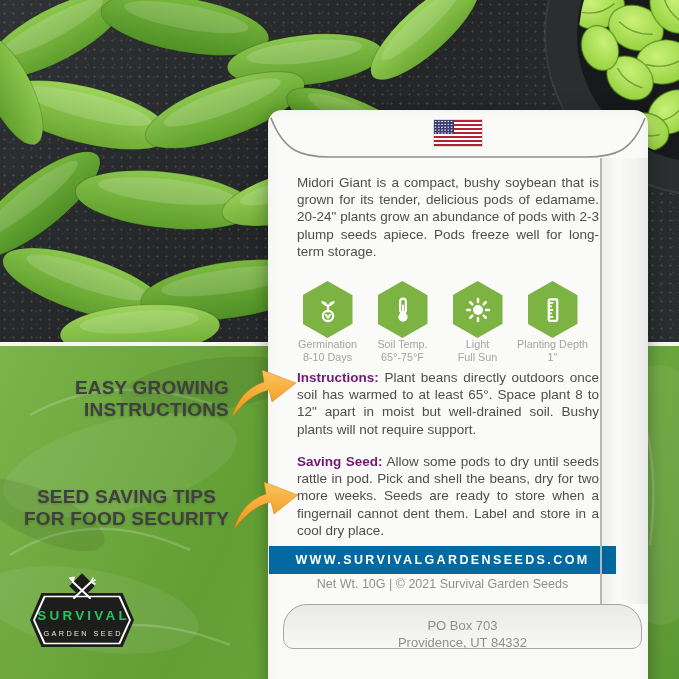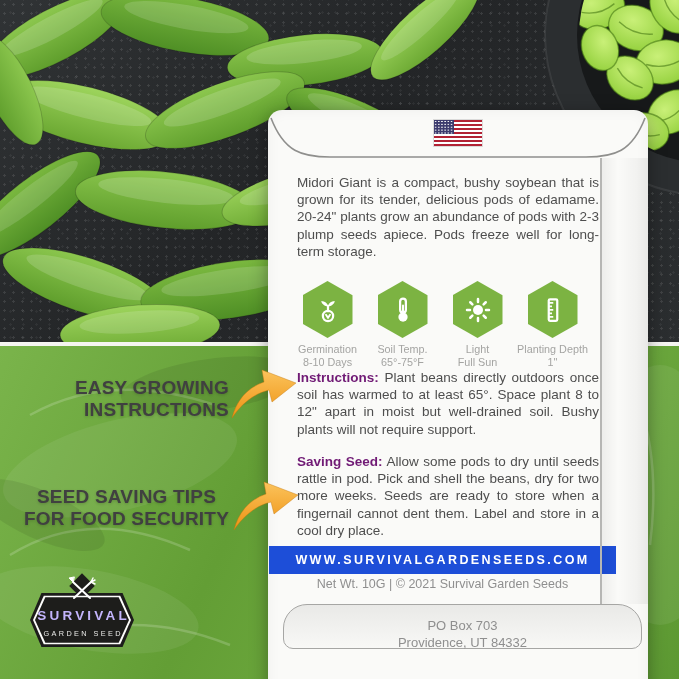--- a/index.html
+++ b/index.html
@@ -40,23 +40,23 @@
   .desc,.para{left:29px;width:302px;margin:0;font-size:13.5px;line-height:17.2px;
     text-align:justify;color:#4e4e4e;}
   .desc{top:64px;}
   .para .lead{font-weight:bold;color:#701a75;}
   .instr{top:259px;} .save{top:343px;}
 
   .stats{left:22px;top:171px;width:300px;display:flex;}
   .stat{flex:1;display:flex;flex-direction:column;align-items:center;}
   .hex{width:50px;height:57px;background:#7cb342;display:flex;align-items:center;justify-content:center;
     clip-path:polygon(50% 0%,100% 25%,100% 75%,50% 100%,0% 75%,0% 25%);}
-  .slabel{margin-top:5px;font-size:10.8px;line-height:13px;color:#a4a4a2;text-align:center;white-space:nowrap;}
-
-  .webbar{left:1px;top:436px;width:347px;height:28px;background:#1d4ed8;
+  .slabel{font-size:10.8px;line-height:13px;color:#a4a4a2;text-align:center;white-space:nowrap;}
+
+  .webbar{left:1px;top:436px;width:347px;height:28px;background:#0369a1;
     color:#fff;font-weight:bold;font-size:12.5px;letter-spacing:2.4px;
     text-align:center;line-height:28px;}
   .netwt{left:1px;top:467px;width:347px;text-align:center;font-size:12.5px;color:#8f8f8f;}
 
   .foldline{left:332px;top:48px;width:2px;height:446px;background:#b6b6b4;}
   .rightstrip{left:334px;top:48px;width:46px;height:446px;
     background:linear-gradient(90deg,rgba(0,0,0,.05),rgba(255,255,255,0) 35%,rgba(0,0,0,.05) 96%);}
 
   .bflap{left:15px;top:494px;width:359px;height:45px;box-sizing:border-box;
     border:1.6px solid #a6a6a4;border-radius:24px 24px 10px 10px;
@@ -75,21 +75,21 @@
   .logo{left:30px;top:574px;width:104px;height:82px;z-index:4;}
   .diamond{left:43px;top:3px;width:18px;height:18px;background:#1d1d1b;transform:rotate(45deg);}
   .tools{left:32px;top:0;z-index:2;}
   .badge{left:0;top:14px;width:104px;height:64px;background:#1d1d1b;
     clip-path:polygon(0% 50%,11% 8%,89% 8%,100% 50%,89% 92%,11% 92%);}
   .bmid{position:absolute;inset:3px;background:#fdfdfb;
     clip-path:polygon(0% 50%,11% 8%,89% 8%,100% 50%,89% 92%,11% 92%);}
   .bin{position:absolute;inset:2px;background:#1d1d1b;
     clip-path:polygon(0% 50%,11% 8%,89% 8%,100% 50%,89% 92%,11% 92%);
     display:flex;flex-direction:column;align-items:center;justify-content:center;}
-  .lname{color:#c4b5fd;font-weight:bold;font-size:13.5px;letter-spacing:3.2px;margin-top:6px;text-indent:3.2px;}
+  .lname{color:#22c55e;font-weight:bold;font-size:13.5px;letter-spacing:3.2px;margin-top:6px;text-indent:3.2px;}
   .lsub{color:#e8e8e6;font-size:7.3px;letter-spacing:2.4px;margin-top:6px;text-indent:2.4px;}
 </style>
 </head>
 <body>
 
 <div class="canvas">
 
   <div class="abs photo-band"></div>
   <svg class="abs pods-svg" width="679" height="345" viewBox="0 0 679 345">
     <defs>

